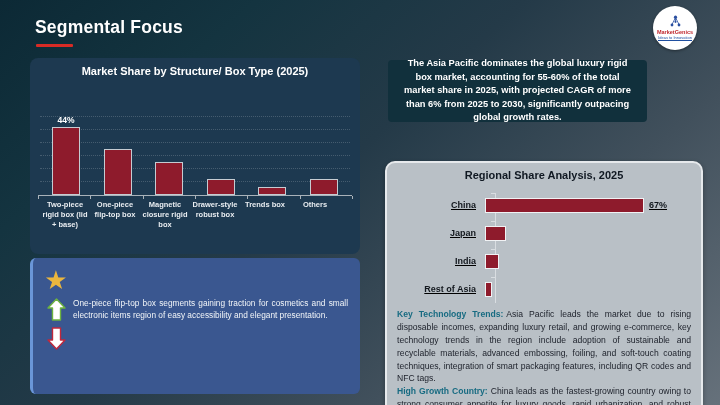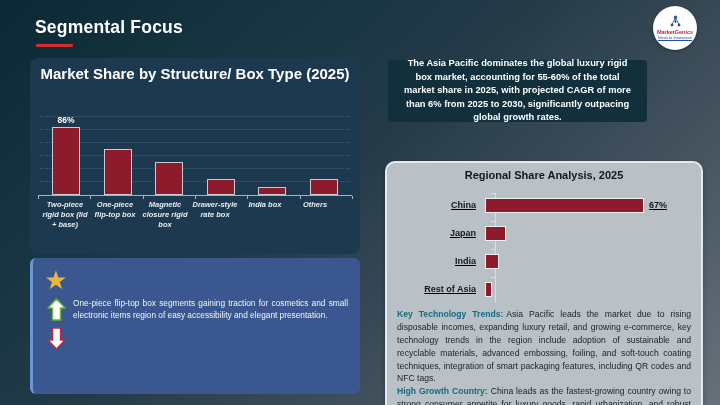--- a/index.html
+++ b/index.html
@@ -16,29 +16,29 @@
   .title-underline { position:absolute; left:36px; top:44px; width:37px; height:3px; background:#d92b25; border-radius:1px; }
 
   
   .logo { position:absolute; right:23px; top:6px; width:44px; height:44px; background:#ffffff; border-radius:50%;
           display:flex; flex-direction:column; align-items:center; justify-content:center; box-shadow:0 1px 3px rgba(0,0,0,.4); }
   .logo-brand { font-size:5.5px; font-weight:bold; color:#c0272d; margin-top:1px; }
   .logo-tagline { font-size:4px; color:#1f4fa0; border-bottom:.5px solid #1f4fa0; }
 
   
   .left-panel { position:absolute; left:30px; top:58px; width:330px; height:196px; background:#1d3950; border-radius:8px; }
-  .chart-title { padding-top:7px; text-align:center; font-size:15px; font-weight:bold; color:#ffffff; }
+  .chart-title { padding-top:7px; text-align:center; font-size:11px; font-weight:bold; color:#ffffff; }
   .vplot { position:absolute; left:10px; right:10px; top:57px; height:80px; display:flex; justify-content:space-evenly; align-items:flex-end; }
   .vgrid { position:absolute; left:0; right:0; height:0; border-top:1px dotted rgba(255,255,255,.18); }
   .vslot { width:51px; height:100%; display:flex; flex-direction:column; justify-content:flex-end; align-items:center; position:relative; z-index:1; }
   .vlabel { font-size:8.5px; font-weight:bold; color:#ffffff; margin-bottom:2px; height:10px; }
   .vbar { width:28px; background:#8e1b2c; border:1.5px solid #c6ccd2; }
   .vaxis { position:absolute; left:8px; right:8px; top:137px; height:1px; background:#a9b2ba; }
   .vtick { position:absolute; top:1px; width:1px; height:3px; background:#a9b2ba; }
-  .vcats { position:absolute; left:10px; right:20px; top:142px; display:flex;font-style:italic; }
+  .vcats { position:absolute; left:10px; right:20px; top:142px; display:flex; }
   .vcat { flex:1; text-align:center; font-size:7.5px; font-weight:bold; color:#e9edf1; line-height:1.3; padding:0 1px; }
 
   
   .insights { position:absolute; left:30px; top:258px; width:330px; height:136px; background:#3a5790;
               border-left:3px solid #6a96d8; border-radius:6px; padding:9px 12px 6px 6px; }
   .insight-row { display:flex; align-items:center; margin-bottom:5px; }
   .insight-icon { width:34px; flex:0 0 34px; display:flex; justify-content:center; align-items:center; }
   .star-glyph { font-size:26px; color:#eab63e; line-height:1; }
   .insight-text { flex:1; font-size:8.3px; color:#f2f5f8; line-height:1.42; text-align:justify; }
   .lead { font-weight:bold; margin-right:3px; }
@@ -92,21 +92,21 @@
   <div class="left-panel">
     <div class="chart-title">Market Share by Structure/ Box Type (2025)</div>
     <div class="vplot" id="vplot">
         <div class="vgrid" style="bottom: 13px;"></div>
         <div class="vgrid" style="bottom: 26px;"></div>
         <div class="vgrid" style="bottom: 39px;"></div>
         <div class="vgrid" style="bottom: 52px;"></div>
         <div class="vgrid" style="bottom: 65px;"></div>
         <div class="vgrid" style="bottom: 78px;"></div>
         <div class="vslot">
-          <div class="vlabel">86%</div>
+          <div class="vlabel">44%</div>
           <div class="vbar" style="height: 70px;"></div>
         </div>
         <div class="vslot">
           <div class="vlabel"></div>
           <div class="vbar" style="height: 46px;"></div>
         </div>
         <div class="vslot">
           <div class="vlabel"></div>
           <div class="vbar" style="height: 33px;"></div>
         </div>
@@ -129,22 +129,22 @@
         <div class="vtick" style="left: 33.3333%;"></div>
         <div class="vtick" style="left: 50%;"></div>
         <div class="vtick" style="left: 66.6667%;"></div>
         <div class="vtick" style="left: 83.3333%;"></div>
         <div class="vtick" style="left: 100%;"></div>
       </div>
     <div class="vcats" id="vcats">
         <div class="vcat">Two-piece rigid box (lid + base)</div>
         <div class="vcat">One-piece flip-top box</div>
         <div class="vcat">Magnetic closure rigid box</div>
-        <div class="vcat">Drawer-style rate box</div>
-        <div class="vcat">India box</div>
+        <div class="vcat">Drawer-style robust box</div>
+        <div class="vcat">Trends box</div>
         <div class="vcat">Others</div>
       </div>
   </div>
 
   <div class="insights">
     <div class="insight-row">
       <div class="insight-icon">
           <span class="star-glyph">★</span>
         </div>
     </div>

